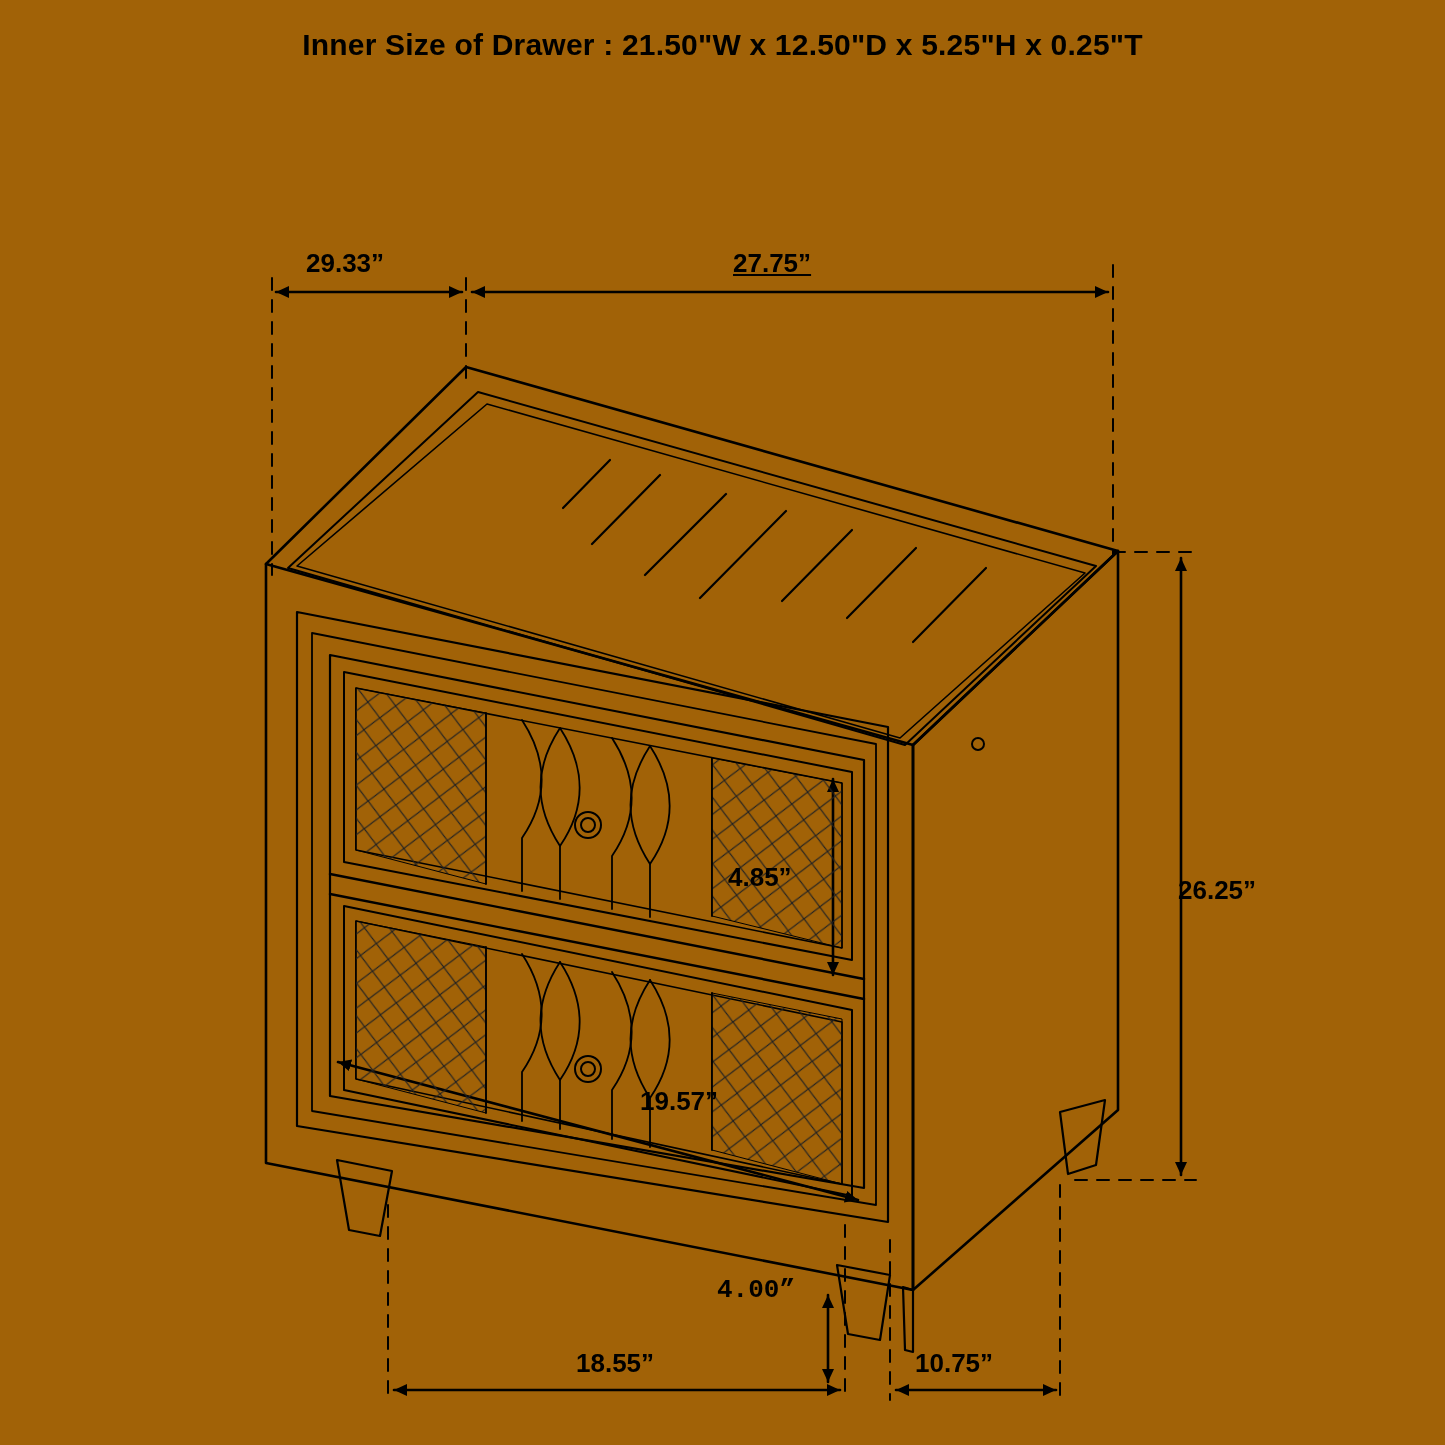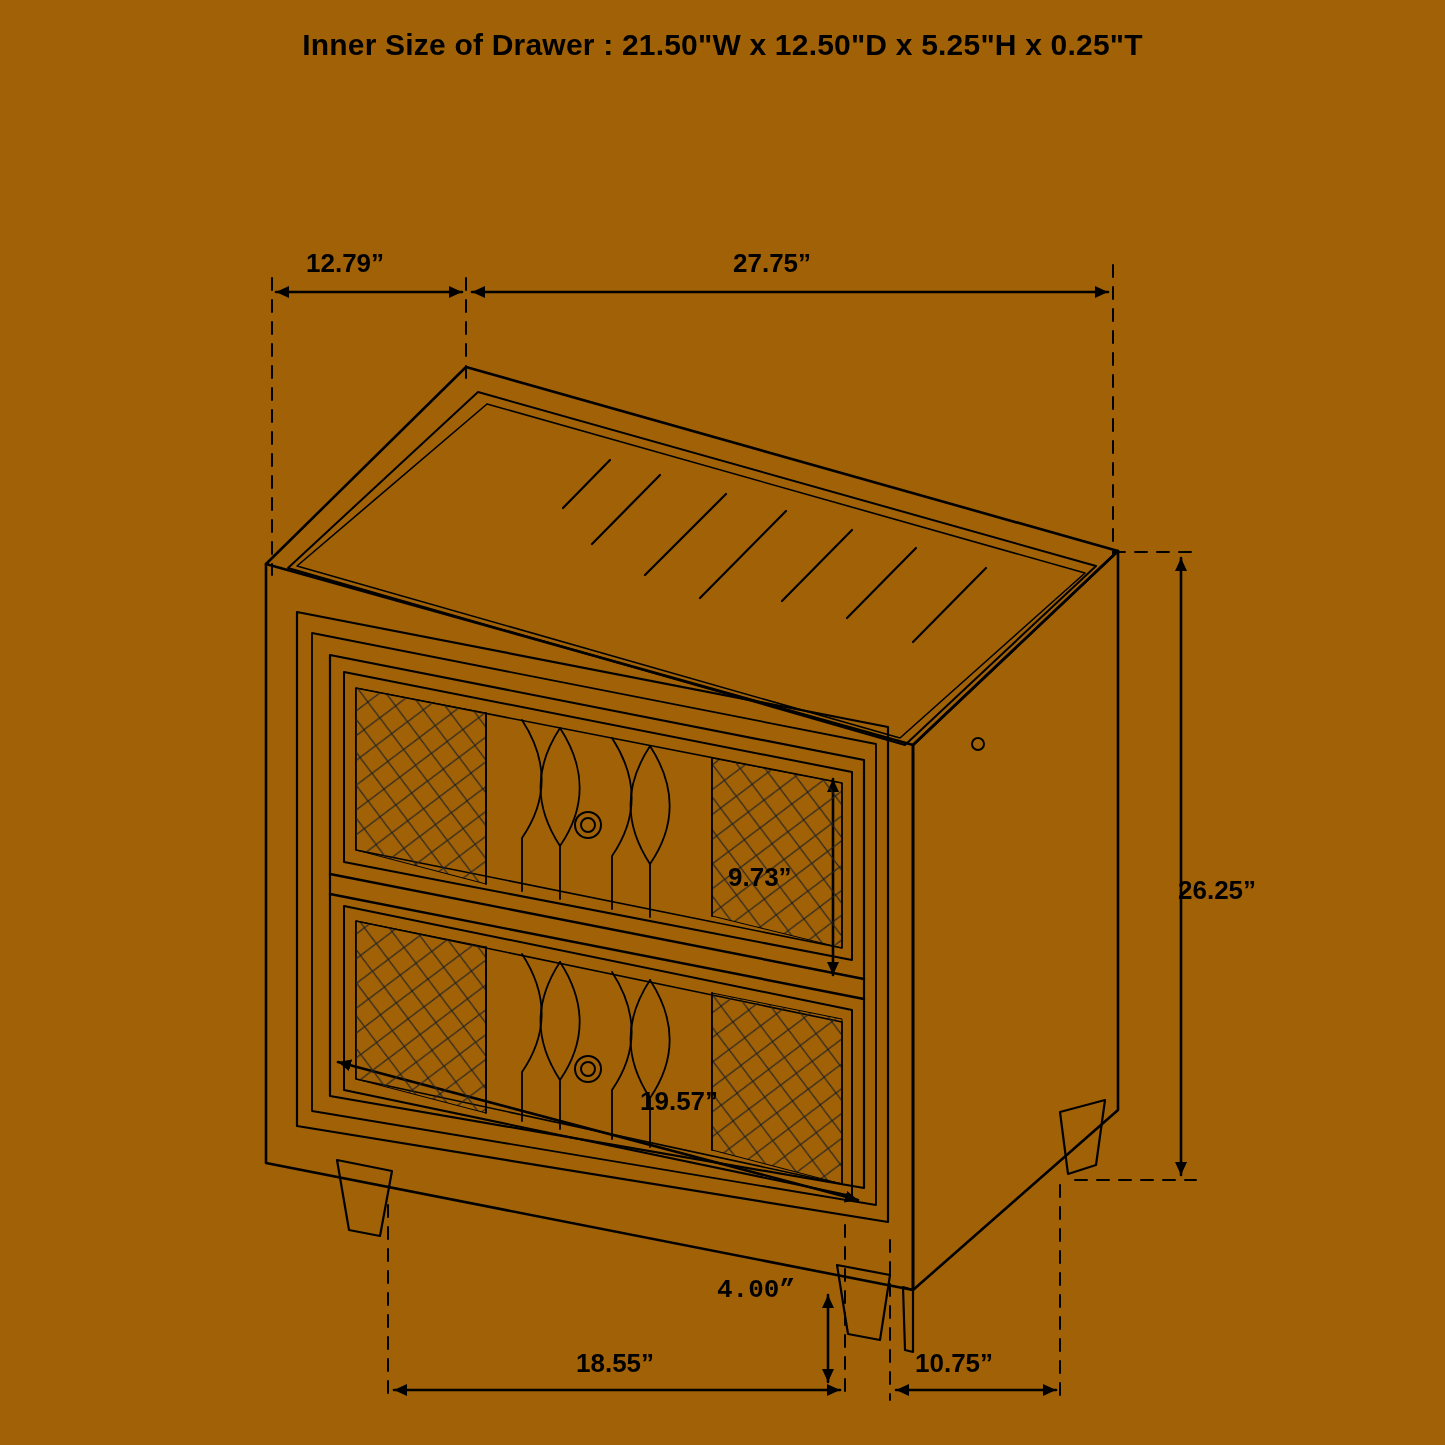--- a/index.html
+++ b/index.html
@@ -155,22 +155,22 @@
 
       <circle cx="978" cy="744" r="6" stroke-width="2"></circle>
 
       <path d="M337,1160 L392,1171 L380,1236 L349,1230 z" stroke-width="2.2"></path>
       <path d="M837,1265 L890,1275 L880,1340 L848,1334 z" stroke-width="2.2"></path>
       <path d="M1060,1112 L1105,1100 L1096,1165 L1068,1174 z" stroke-width="2.2"></path>
       <path d="M903,1287 L913,1290 L913,1352 L905,1350 z" stroke-width="2.2"></path>
     </g>
   </svg>
 
-  <div class="dimlabel" style="left:306px; top:248px;">12.79”</div>
-  <div class="dimlabel" style="left:733px; top:248px;">27.75”</div>
+  <div class="dimlabel" style="left:306px; top:248px;">29.33”</div>
+  <div class="dimlabel" style="left:733px; top:248px;text-decoration:underline;">27.75”</div>
   <div class="dimlabel" style="left:1178px; top:875px;">26.25”</div>
-  <div class="dimlabel" style="left:728px; top:862px;">9.73”</div>
+  <div class="dimlabel" style="left:728px; top:862px;">4.85”</div>
   <div class="dimlabel" style="left:640px; top:1086px;">19.57”</div>
   <div class="dimlabel" style="left:717px; top:1275px;font-family:Liberation Mono, monospace;">4.00”</div>
   <div class="dimlabel" style="left:576px; top:1348px;">18.55”</div>
   <div class="dimlabel" style="left:915px; top:1348px;">10.75”</div>
 
 </div>
 
 </body></html>

